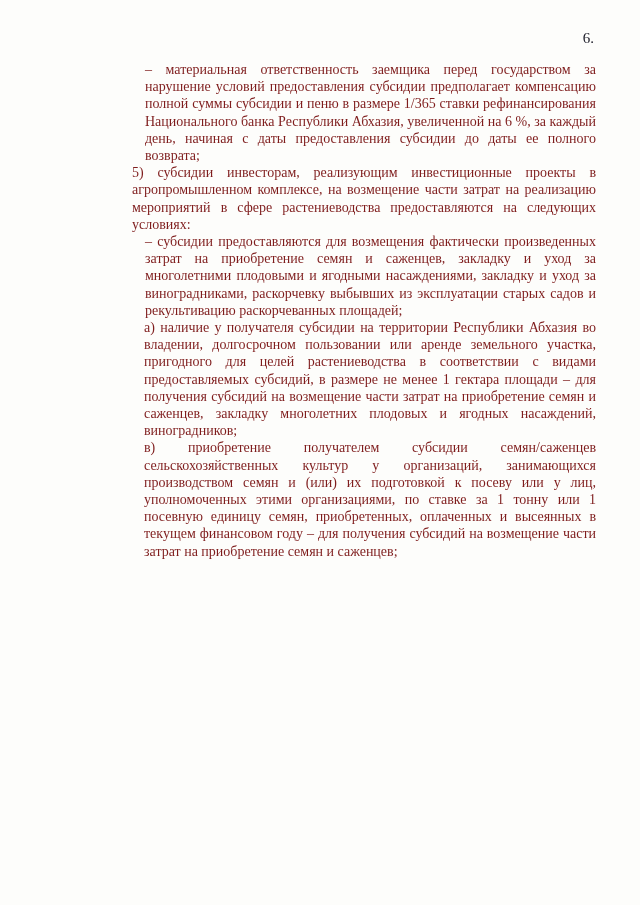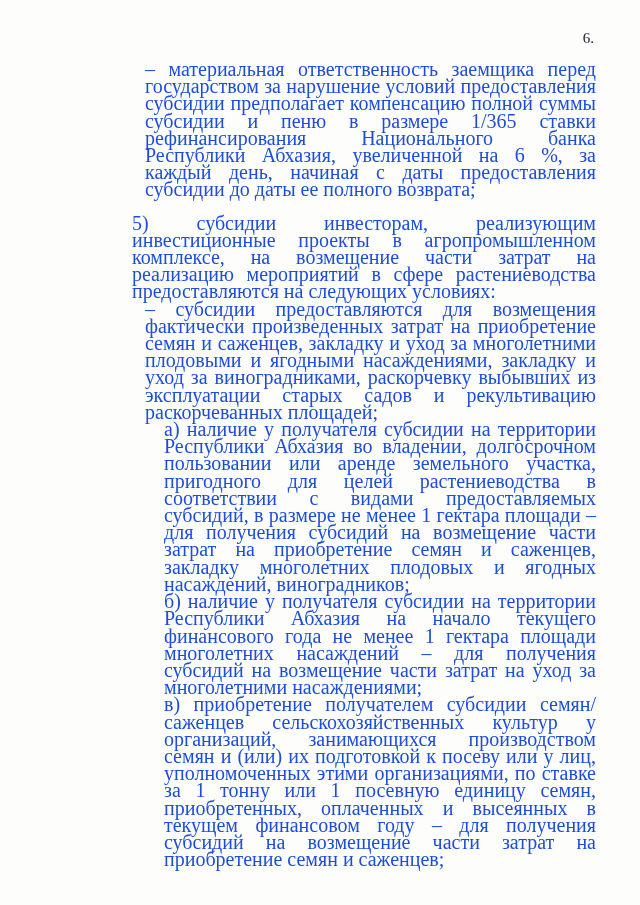--- a/index.html
+++ b/index.html
@@ -25,41 +25,40 @@
     top: 30px;
     right: 46px;
     font-size: 15px;
     color: #1c1c28;
   }
   .content {
     position: absolute;
     top: 61px;
     left: 132px;
     width: 464px;
-    font-size: 20px;
+    font-size: 14px;
     line-height: 17.2px;
     text-align: justify;
     text-justify: inter-word;
-    color: #1d4ed8;
+    color: #7f1d1d;
   }
   .para {
     margin: 0;
     padding: 0;
   }
-  .ind-0 { margin-left: 0; margin-top: 16px; }
+  .ind-0 { margin-left: 0; }
   .ind-1 { margin-left: 13px; }
-  .ind-2 { margin-left: 32px; }
+  .ind-2 { margin-left: 12px; }
 </style>
 </head>
 <body>
 
 <div class="page">
   <div class="page-number">6.</div>
 
   <div class="content">
     <p class="para ind-1">– материальная ответственность заемщика перед государством за нарушение условий предоставления субсидии предполагает компенсацию полной суммы субсидии и пеню в размере 1/365 ставки рефинансирования Национального банка Республики Абхазия, увеличенной на 6 %, за каждый день, начиная с даты предоставления субсидии до даты ее полного возврата;</p>
     <p class="para ind-0">5) субсидии инвесторам, реализующим инвестиционные проекты в агропромышленном комплексе, на возмещение части затрат на реализацию мероприятий в сфере растениеводства предоставляются на следующих условиях:</p>
     <p class="para ind-1">– субсидии предоставляются для возмещения фактически произведенных затрат на приобретение семян и саженцев, закладку и уход за многолетними плодовыми и ягодными насаждениями, закладку и уход за виноградниками, раскорчевку выбывших из эксплуатации старых садов и рекультивацию раскорчеванных площадей;</p>
     <p class="para ind-2">а) наличие у получателя субсидии на территории Республики Абхазия во владении, долгосрочном пользовании или аренде земельного участка, пригодного для целей растениеводства в соответствии с видами предоставляемых субсидий, в размере не менее 1 гектара площади – для получения субсидий на возмещение части затрат на приобретение семян и саженцев, закладку многолетних плодовых и ягодных насаждений, виноградников;</p>
-    <p class="para ind-2">б) наличие у получателя субсидии на территории Республики Абхазия на начало текущего финансового года не менее 1 гектара площади многолетних насаждений – для получения субсидий на возмещение части затрат на уход за многолетними насаждениями;</p>
     <p class="para ind-2">в) приобретение получателем субсидии семян/саженцев сельскохозяйственных культур у организаций, занимающихся производством семян и (или) их подготовкой к посеву или у лиц, уполномоченных этими организациями, по ставке за 1 тонну или 1 посевную единицу семян, приобретенных, оплаченных и высеянных в текущем финансовом году – для получения субсидий на возмещение части затрат на приобретение семян и саженцев;</p>
   </div>
 </div>
 
 </body></html>

